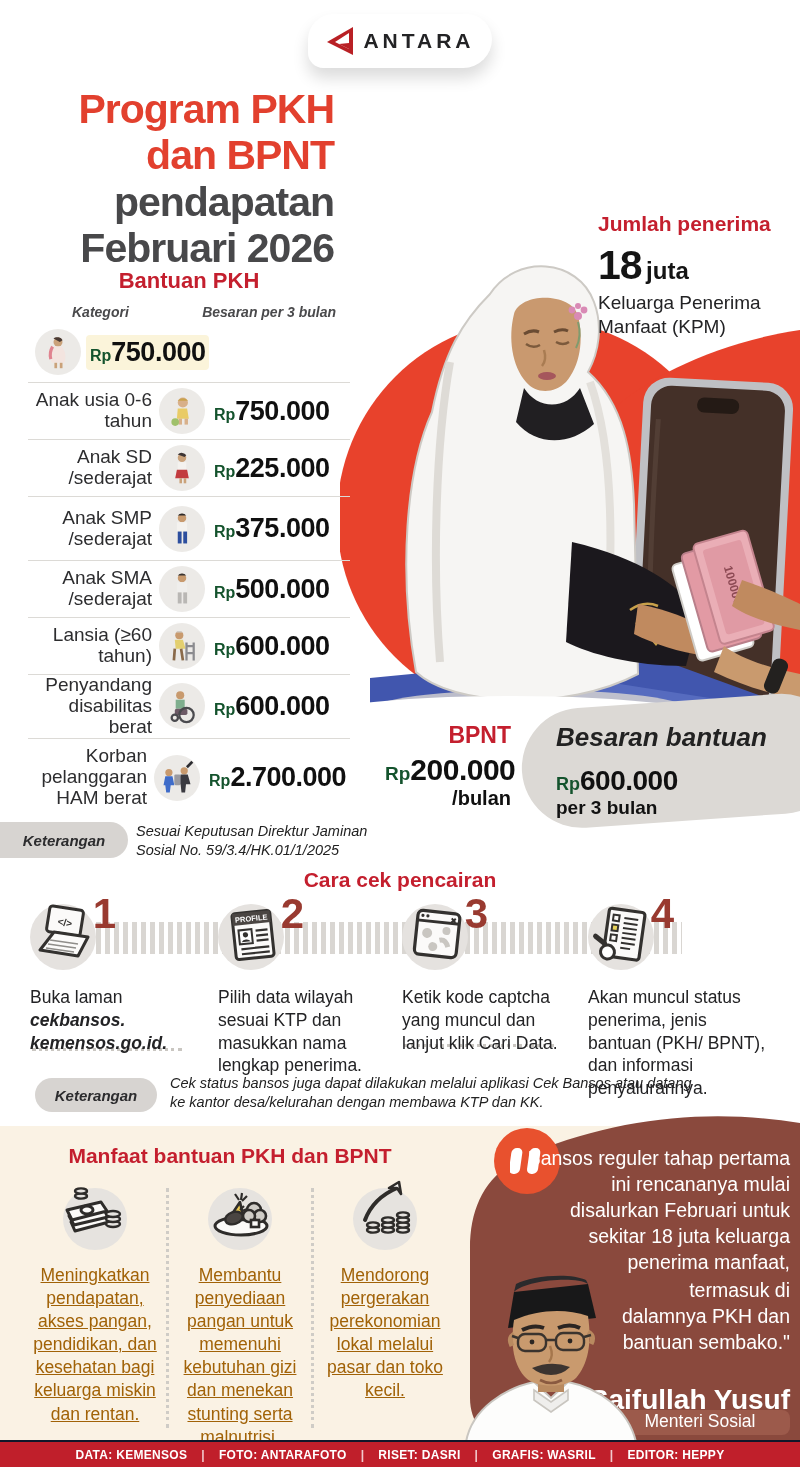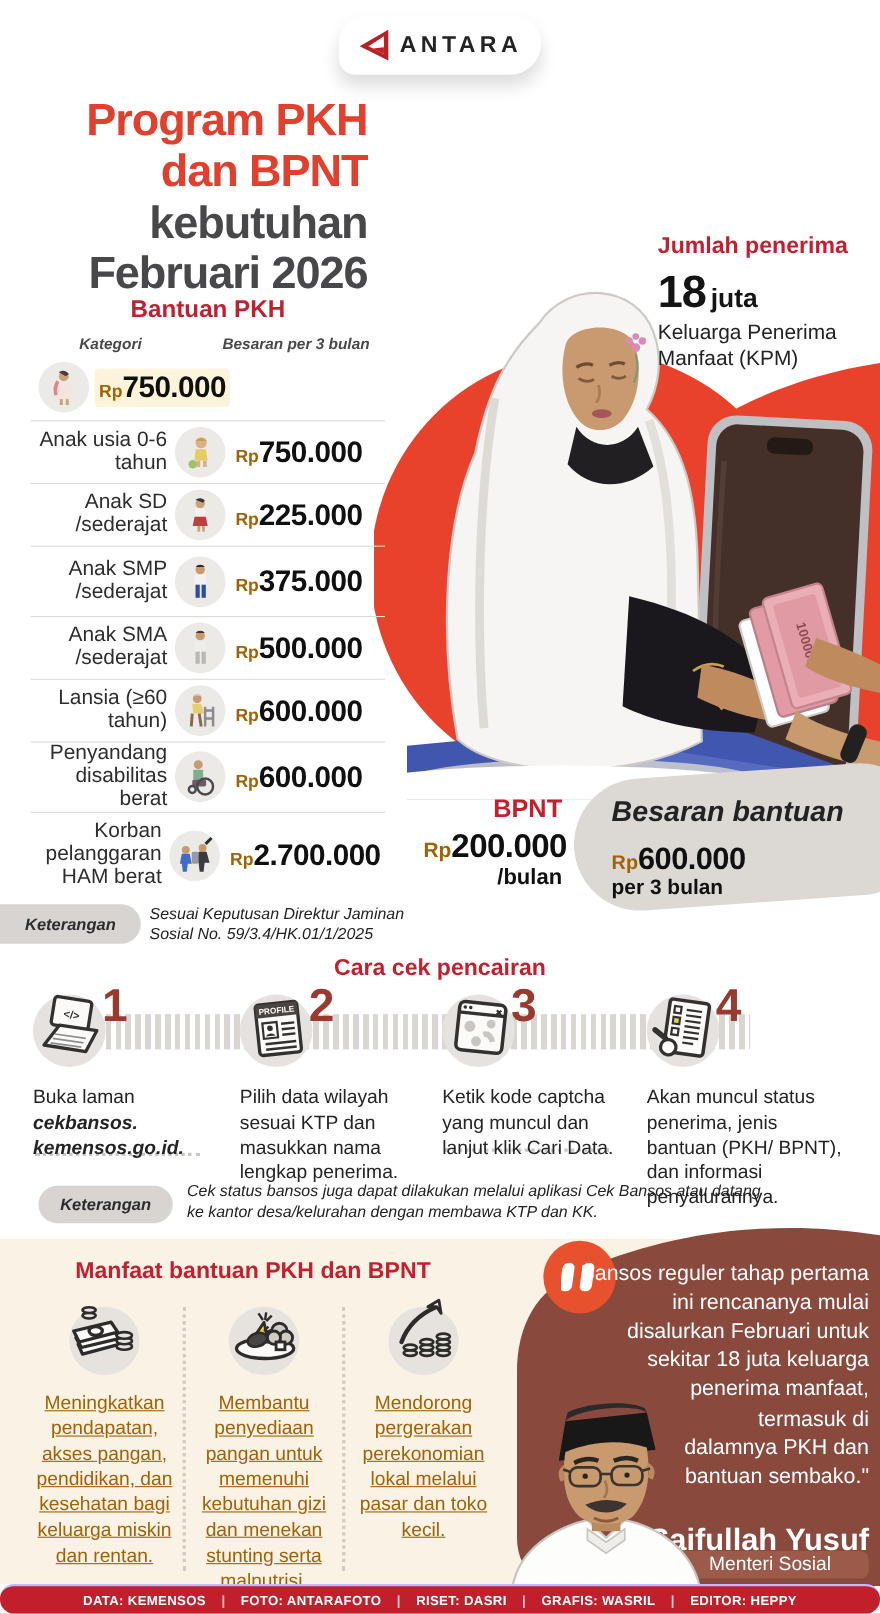--- a/index.html
+++ b/index.html
@@ -32,21 +32,21 @@
   .pkh-heading { text-align:center; font-size:22px; font-weight:700; color:#c41f2e; }
   .pkh-colheads { display:flex; justify-content:space-between; padding:10px 14px 2px 44px;
     font-size:14px; font-style:italic; font-weight:700; color:#4a4a4c; }
   .pkh-row { display:flex; align-items:center; border-bottom:1px solid #dcdad6; }
   .pkh-row:last-child { border-bottom:none; }
   .pkh-label { width:124px; text-align:right; font-size:19px; line-height:1.1; color:#2d2d2f; }
   .pkh-icon { width:46px; height:46px; border-radius:50%; background:#eceae7; margin:0 5px 0 7px;
     display:flex; align-items:center; justify-content:center; flex:0 0 46px; }
   .pkh-amount { white-space:nowrap; padding:2px 4px; border-radius:4px; }
   .amount-hl { background:#fbf4da; }
-  .rp { font-size:16px; font-weight:700; color:#a16207; }
+  .rp { font-size:16px; font-weight:700; color:#14532d; }
   .val { font-size:27px; font-weight:800; color:#101010; letter-spacing:-0.5px; }
 
   
   .bpnt-block { position:absolute; left:385px; top:722px; width:126px; text-align:right; }
   .bpnt-title { font-size:23px; font-weight:700; color:#c41f2e; }
   .bpnt-per { font-size:20px; font-weight:700; color:#101010; }
   .capsule { position:absolute; left:522px; top:712px; width:320px; height:120px; background:#dcd9d5;
     border-radius:62px; transform:rotate(-4deg); transform-origin:left center; }
   .besaran-block { position:absolute; left:556px; top:722px; width:220px; }
   .besaran-label { font-size:26px; font-weight:700; font-style:italic; color:#222; }
@@ -91,21 +91,21 @@
     color:#fff; font-size:19.5px; line-height:1.33; }
   .quote-part2 { position:absolute; left:610px; top:1278px; width:180px; text-align:right;
     color:#fff; font-size:19.5px; line-height:1.33; }
   .quote-name { position:absolute; left:560px; top:1384px; width:230px; text-align:right;
     color:#fff; font-size:28px; font-weight:700; }
   .quote-role { position:absolute; left:610px; top:1410px; width:180px; text-align:center;
     color:#fff; font-size:17.5px; background:#9c5a4b; border-radius:8px; padding:1px 0 3px; }
 
   
   .footer { position:absolute; left:0; top:1440px; width:800px; height:27px; background:#c01f2b;
-    border-top:2px solid #c4b5fd; display:flex; align-items:center; justify-content:center; gap:14px;border-radius:13px; }
+    border-top:2px solid #0f172a; display:flex; align-items:center; justify-content:center; gap:14px; }
   .footer span { color:#fff; font-size:12px; font-weight:700; letter-spacing:.3px; }
   .footer .div { color:#f2c9cd; }
 
   svg { display:block; }
 </style>
 </head>
 <body>
 
 <div id="canvas">
 
@@ -174,21 +174,21 @@
       <path d="M28,2 L28,30 L2,17 Z" fill="#b92025"></path>
       <path d="M24,8 L24,24 L10,17 Z" fill="#ffffff"></path>
       <path d="M24,18 L24,24 L14,19 Z" fill="#b92025"></path>
     </svg>
     <span class="logo-text">ANTARA</span>
   </div>
 
   <div class="title-block">
     <div class="title-red">Program PKH</div>
     <div class="title-red">dan BPNT</div>
-    <div class="title-dark">kebutuhan</div>
+    <div class="title-dark">pendapatan</div>
     <div class="title-dark">Februari 2026</div>
   </div>
 
 
   <div class="jumlah">
     <div class="red-heading">Jumlah penerima</div>
     <div class="jumlah-number-row">
       <span class="big-number">18</span>
       <span class="big-unit">juta</span>
     </div>

